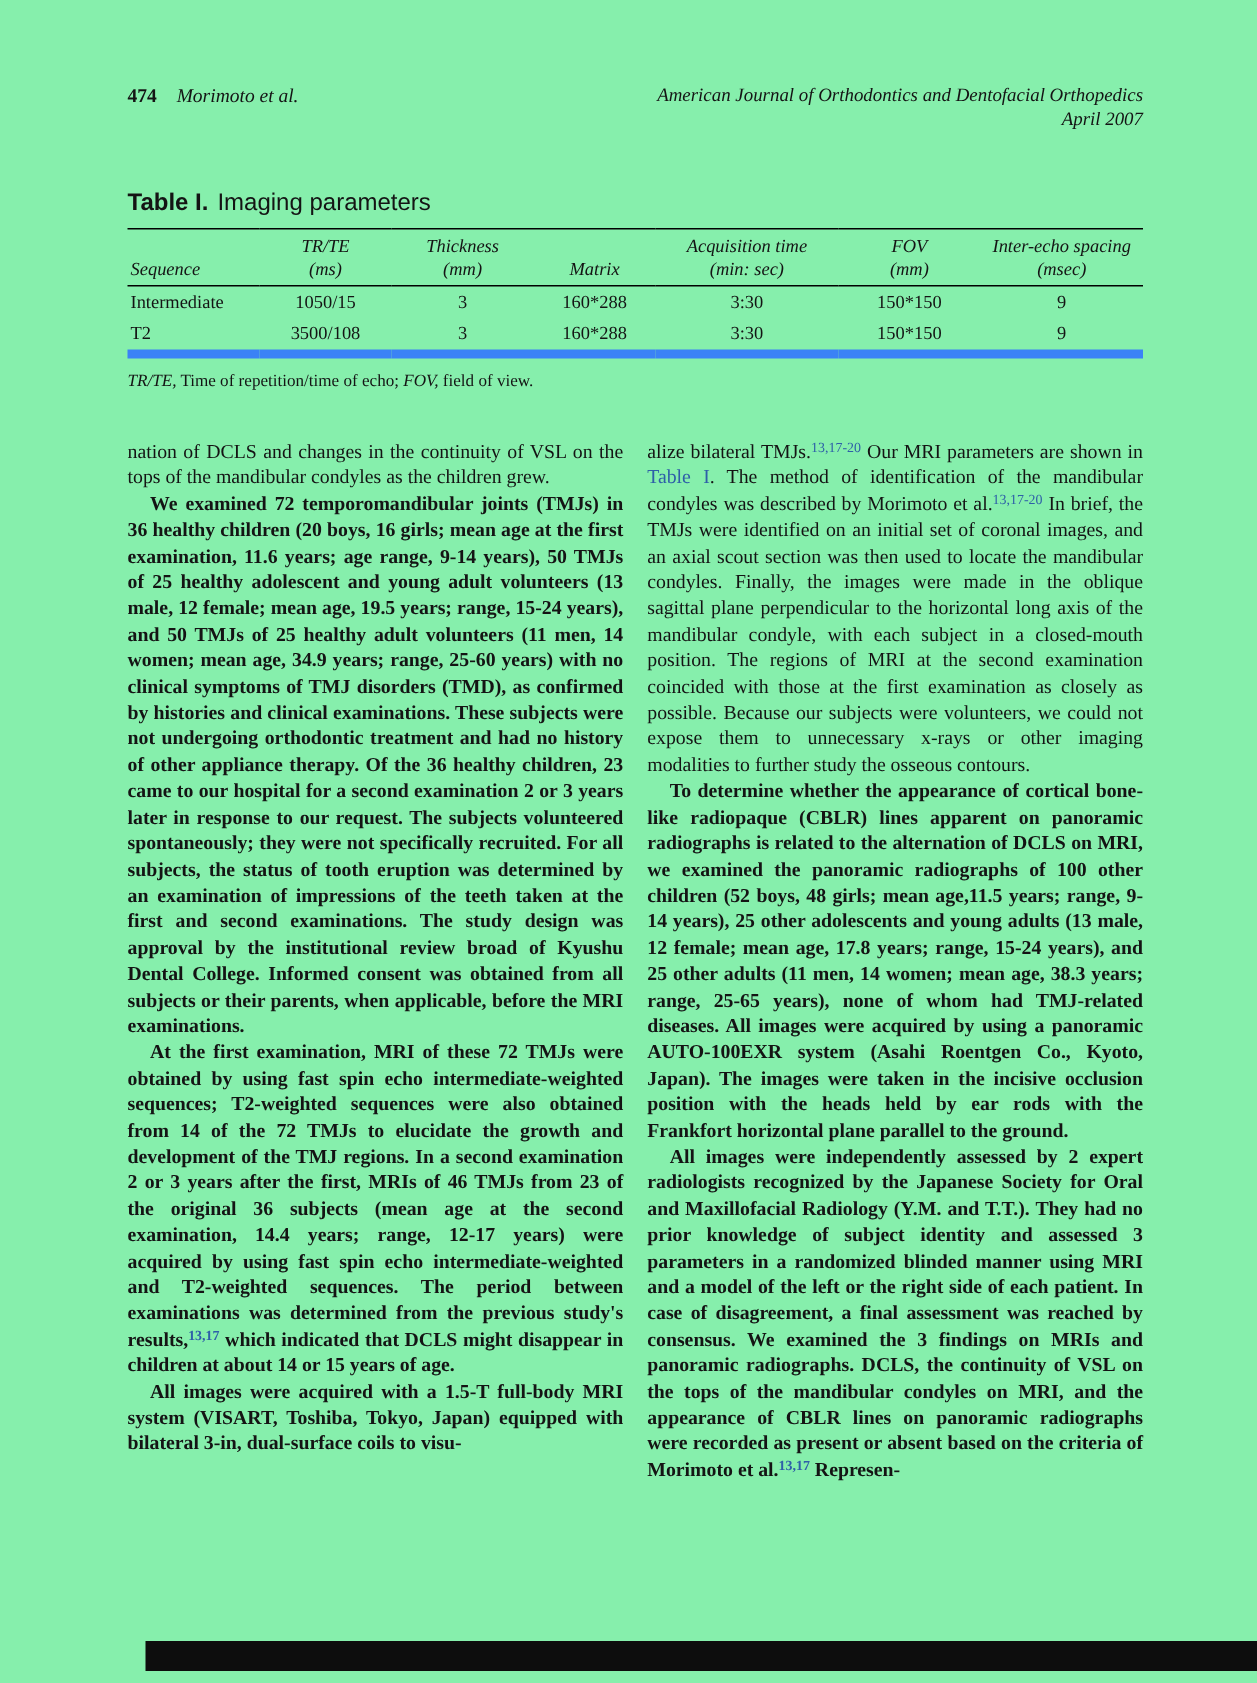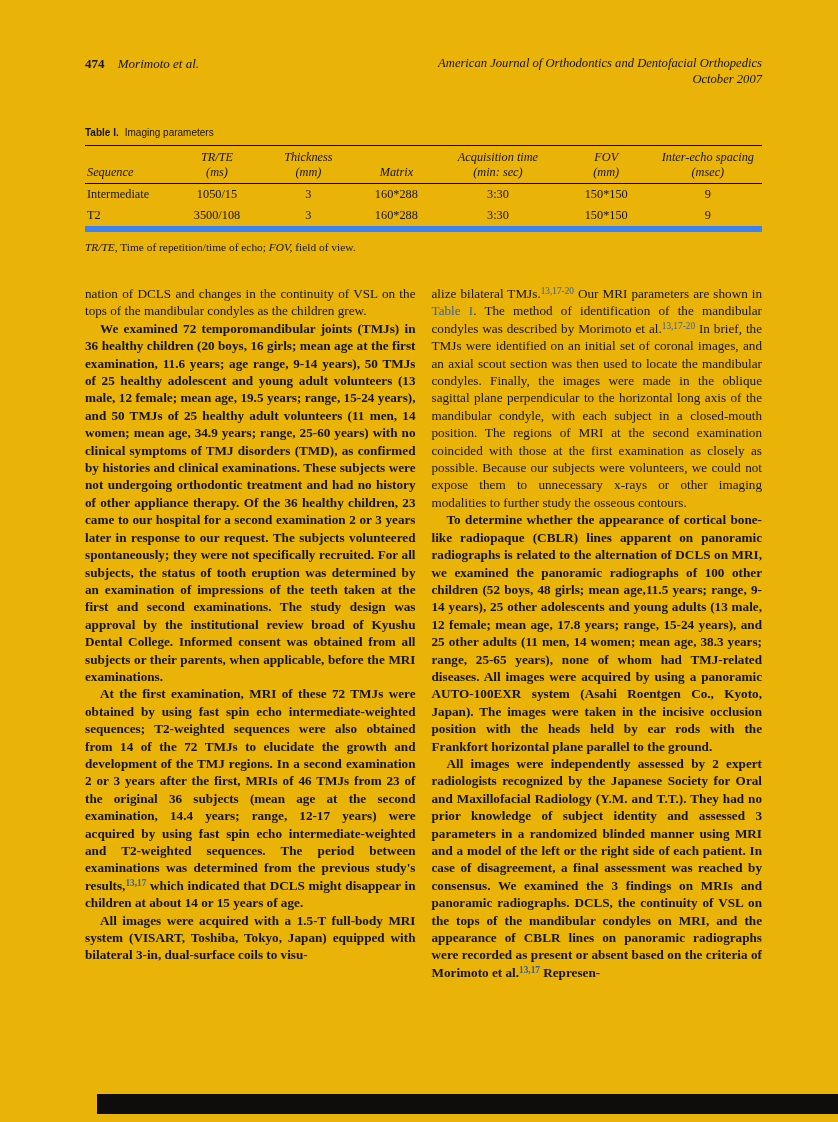--- a/index.html
+++ b/index.html
@@ -1,21 +1,21 @@
 <!DOCTYPE html>
 <html><head>
 <meta charset="utf-8">
 <style>
   html, body { margin: 0; padding: 0; background: #e8e8e8; }
   .page {
     position: relative;
     width: 838px;
     height: 1122px;
     margin: 0 auto;
-    background: #eab308;
+    background: #86efac;
     box-sizing: border-box;
     padding: 56px 76px 0 85px;
     font-family: "Liberation Serif", "DejaVu Serif", serif;
     color: #141414;
     overflow: hidden;
   }
 
   
   .page-header {
     display: flex;
@@ -30,21 +30,21 @@
     text-align: right;
     font-style: italic;
     font-size: 12.6px;
     line-height: 15.5px;
   }
 
   
   .table-block { margin-top: 40px; }
   .table-caption {
     font-family: "Liberation Sans", "DejaVu Sans", sans-serif;
-    font-size: 10px;
+    font-size: 16px;
   }
   .table-label { font-weight: bold; margin-right: 6px; }
   .params-table {
     width: 100%;
     border-collapse: collapse;
     margin-top: 7px;
     font-size: 12.3px;
     border-top: 1px solid #000;
   }
   .params-table thead tr { border-bottom: 1px solid #000; }
@@ -116,21 +116,21 @@
 
 <div class="page">
 
   <header class="page-header">
     <div class="header-left">
       <span class="page-number">474</span>
       <span class="running-author">Morimoto et al.</span>
     </div>
     <div class="header-right">
       <div>American Journal of Orthodontics and Dentofacial Orthopedics</div>
-      <div>October 2007</div>
+      <div>April 2007</div>
     </div>
   </header>
 
   <section class="table-block">
     <div class="table-caption">
       <span class="table-label">Table I.</span><span class="table-title">Imaging parameters</span>
     </div>
     <table class="params-table">
       <colgroup>
         <col style="width:13%">

